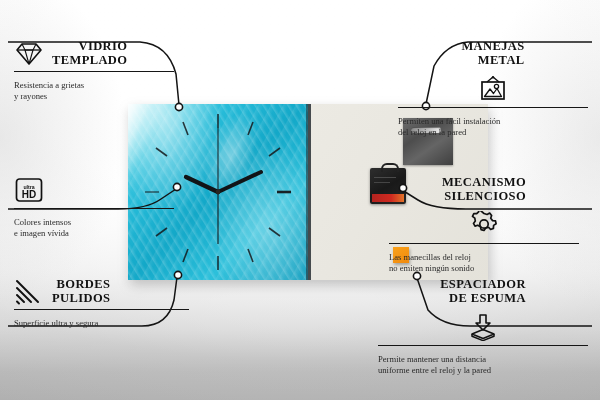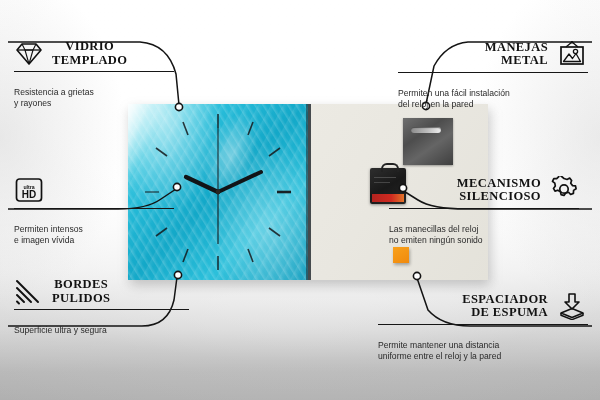--- a/index.html
+++ b/index.html
@@ -75,29 +75,29 @@
   .foam-spacer{position:absolute;left:85px;top:143px;width:16px;height:16px;
     background:linear-gradient(150deg,#f9a11b 0%,#f08a0d 100%);
     box-shadow:1px 2px 3px rgba(0,0,0,.3);}
 
   
   #clock-svg{position:absolute;left:0;top:0;width:180px;height:176px;}
 
   
   .callout{position:absolute;}
   .callout .head{display:flex;align-items:center;gap:8px;}
-  .callout.right .head{justify-content:flex-end;}
+  .callout.right .head{justify-content:flex-end;flex-direction:column;}
   .title{font-family:"Liberation Serif", serif;font-weight:bold;
     font-size:12.5px;line-height:13.5px;letter-spacing:.4px;color:#121212;
     text-transform:uppercase;white-space:pre-line;}
-  .callout.left .title{text-align:center;}
+  .callout.left .title{text-align:right;}
   .callout.right .title{text-align:right;}
   .rule{height:1.2px;background:#161616;margin-top:4px;}
-  .desc{font-family:Liberation Sans, sans-serif;font-size:8.6px;line-height:10.4px;
-    color:#2a2a2a;margin-top:15px;white-space:pre-line;}
+  .desc{font-family:Liberation Serif, serif;font-size:8.6px;line-height:10.4px;
+    color:#2a2a2a;margin-top:8px;white-space:pre-line;}
   .callout.right .desc{}
   .icon{flex:0 0 auto;display:block;}
 
   
   #links{position:absolute;left:0;top:0;width:600px;height:400px;pointer-events:none;}
 </style>
 </head>
 <body>
 
 <div id="stage">
@@ -195,21 +195,21 @@
 
   <div class="callout left" style="left:14px;top:176px;width:160px">
     <div class="head">
       <svg class="icon" width="30" height="28" viewBox="0 0 30 28">
         <rect x="2.5" y="3" width="25" height="22" rx="3" ry="3" fill="none" stroke="#111" stroke-width="1.7"></rect>
         <text x="15" y="12.5" text-anchor="middle" font-family="Liberation Sans, sans-serif" font-size="5.2" font-weight="bold" fill="#111">ultra</text>
         <text x="15" y="21.5" text-anchor="middle" font-family="Liberation Sans, sans-serif" font-size="10" font-weight="bold" fill="#111">HD</text>
       </svg>
     </div>
     <div class="rule"></div>
-    <div class="desc">Permiten intensos
+    <div class="desc">Colores intensos
 e imagen vívida</div>
   </div>
 
   <div class="callout left" style="left:14px;top:278px;width:175px">
     <div class="head">
       <svg class="icon" width="30" height="27" viewBox="0 0 30 27">
         <g stroke="#111" stroke-width="2" stroke-linecap="round">
           <line x1="3" y1="3" x2="24" y2="24"></line>
           <line x1="3" y1="10" x2="17" y2="24"></line>
           <line x1="3" y1="17" x2="10" y2="24"></line>
@@ -247,21 +247,21 @@
       <svg class="icon" width="30" height="28" viewBox="0 0 30 28">
         <path d="M15,2.5 l3.1,1.0 l2.6,-1.4 l1.9,2.4 l-0.9,2.8 l1.9,2.3 l2.9,0.2 l0.6,3.0 l-2.5,1.6 l-0.2,3.0 l-2.8,1.1 l-2.0,-2.2 l-2.9,0.8 l-1.7,2.4 l-2.9,-0.9 l-0.7,-2.9 l-2.6,-1.5 l-2.8,0.9 l-1.5,-2.7 l1.8,-2.3 l-0.5,-2.9 l-2.3,-1.8 l1.3,-2.8 l2.9,0.1 l2.1,-2.1 l-0.4,-2.9 Z" fill="none" stroke="#111" stroke-width="1.7" stroke-linejoin="round"></path>
         <circle cx="15" cy="13" r="4.2" fill="none" stroke="#111" stroke-width="1.7"></circle>
       </svg>
     </div>
     <div class="rule"></div>
     <div class="desc">Las manecillas del reloj
 no emiten ningún sonido</div>
   </div>
 
-  <div class="callout right" style="right:12px;top:292px;width:210px">
+  <div class="callout right" style="right:12px;top:278px;width:210px">
     <div class="head">
       <div class="title">ESPACIADOR
 DE ESPUMA</div>
       <svg class="icon" width="32" height="28" viewBox="0 0 32 28">
         <path d="M13,2 h6 v8 h4 l-7,7 l-7,-7 h4 Z" fill="none" stroke="#111" stroke-width="1.6" stroke-linejoin="round"></path>
         <path d="M16,16.5 L27,21 L16,25.5 L5,21 Z" fill="none" stroke="#111" stroke-width="1.5" stroke-linejoin="round"></path>
         <path d="M5,21 v2.3 L16,27.6 L27,23.3 V21" fill="none" stroke="#111" stroke-width="1.5" stroke-linejoin="round"></path>
       </svg>
     </div>
     <div class="rule"></div>

